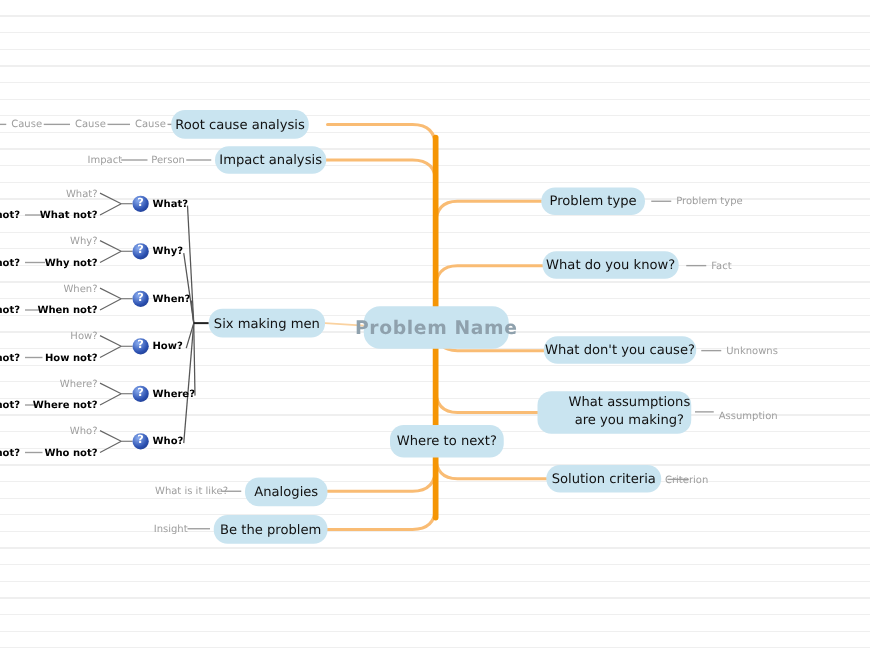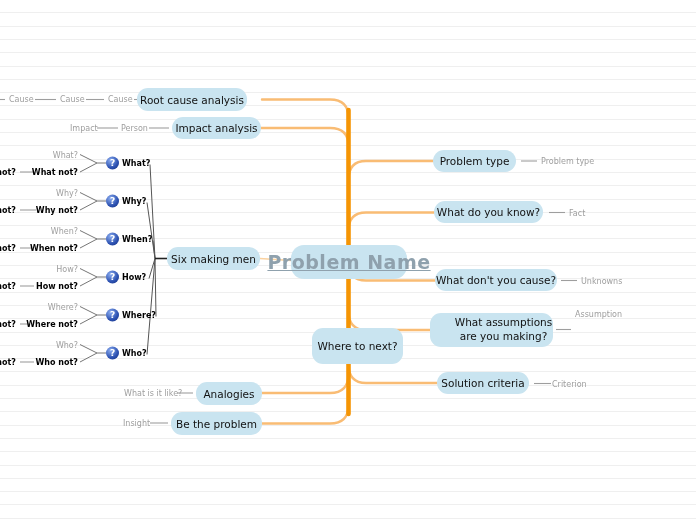--- a/index.html
+++ b/index.html
@@ -7,21 +7,21 @@
     width:696px;height:520px;overflow:hidden;position:relative;
     background:repeating-linear-gradient(to bottom,#ffffff 0px,#ffffff 12.3px,#efefef 12.3px,#efefef 13.3px);
     font-family:"DejaVu Sans","Liberation Sans",sans-serif;
   }
   svg.lines{position:absolute;left:0;top:0;z-index:1;}
   .bubble{
     position:absolute;z-index:3;background:#C9E4F0;border-radius:11px;
     display:flex;align-items:center;justify-content:center;
     font-size:10.5px;color:#111;white-space:nowrap;box-sizing:border-box;
   }
-  .bubble.root{border-radius:13px;font-size:19px;font-weight:bold;color:#8FA1AD;letter-spacing:.5px;text-decoration:underline;}
+  .bubble.root{border-radius:13px;font-size:15px;font-weight:bold;color:#8FA1AD;letter-spacing:.5px;}
   .bubble.wrap2{white-space:normal;text-align:center;line-height:1.3;padding-left:24px;justify-content:flex-start;}
   .g{position:absolute;z-index:2;font-size:8px;color:#9e9e9e;transform:translateY(-50%);white-space:nowrap;}
   .d{position:absolute;z-index:2;font-size:8px;color:#000;font-weight:bold;transform:translateY(-50%);white-space:nowrap;}
   .qnode{position:absolute;z-index:2;display:flex;align-items:center;gap:3px;transform:translateY(-50%);}
   .qicon{
     width:13px;height:13px;border-radius:50%;flex:0 0 13px;
     background:radial-gradient(circle at 35% 30%,#8badf0,#2b50b0 60%,#17307c);
     color:#fff;font-size:9px;font-weight:bold;line-height:13px;
     display:flex;align-items:center;justify-content:center;
   }
@@ -93,28 +93,28 @@
 <div class="bubble" style="left:137px;top:88px;width:110px;height:23px">Root cause analysis</div>
 <div class="bubble" style="left:172px;top:117px;width:89px;height:22px">Impact analysis</div>
 <div class="bubble" style="left:167px;top:247px;width:93px;height:23px">Six making men</div>
 <div class="bubble" style="left:196px;top:382px;width:66px;height:23px">Analogies</div>
 <div class="bubble" style="left:171px;top:412px;width:91px;height:23px">Be the problem</div>
 
 <div class="bubble" style="left:433px;top:150px;width:83px;height:22px">Problem type</div>
 <div class="bubble" style="left:434px;top:201px;width:109px;height:22px">What do you know?</div>
 <div class="bubble" style="left:435px;top:269px;width:122px;height:22px">What don't you cause?</div>
 <div class="bubble wrap2" style="left:430px;top:313px;width:123px;height:34px">What assumptions are you making?</div>
-<div class="bubble" style="left:312px;top:328px;width:91px;height:36px">Where to next?</div>
+<div class="bubble" style="left:312px;top:340px;width:91px;height:26px">Where to next?</div>
 <div class="bubble" style="left:437px;top:372px;width:92px;height:22px">Solution criteria</div>
 
 <div class="g" style="left:541px;top:161px">Problem type</div>
 <div class="g" style="left:569px;top:212.5px">Fact</div>
 <div class="g" style="left:581px;top:280.5px">Unknowns</div>
-<div class="g" style="left:575px;top:314px">Assumption</div>
-<div class="g" style="left:552px;top:383.5px">Criterion</div>
+<div class="g" style="left:575px;top:333px">Assumption</div>
+<div class="g" style="left:532px;top:383.5px">Criterion</div>
 
 <div class="g" style="left:9px;top:99px">Cause</div>
 <div class="g" style="left:60px;top:99px">Cause</div>
 <div class="g" style="left:108px;top:99px">Cause</div>
 
 <div class="g" style="left:70px;top:128px">Impact</div>
 <div class="g" style="left:121px;top:128px">Person</div>
 
 <div class="g" style="left:124px;top:393px">What is it like?</div>
 <div class="g" style="left:123px;top:423px">Insight</div>

